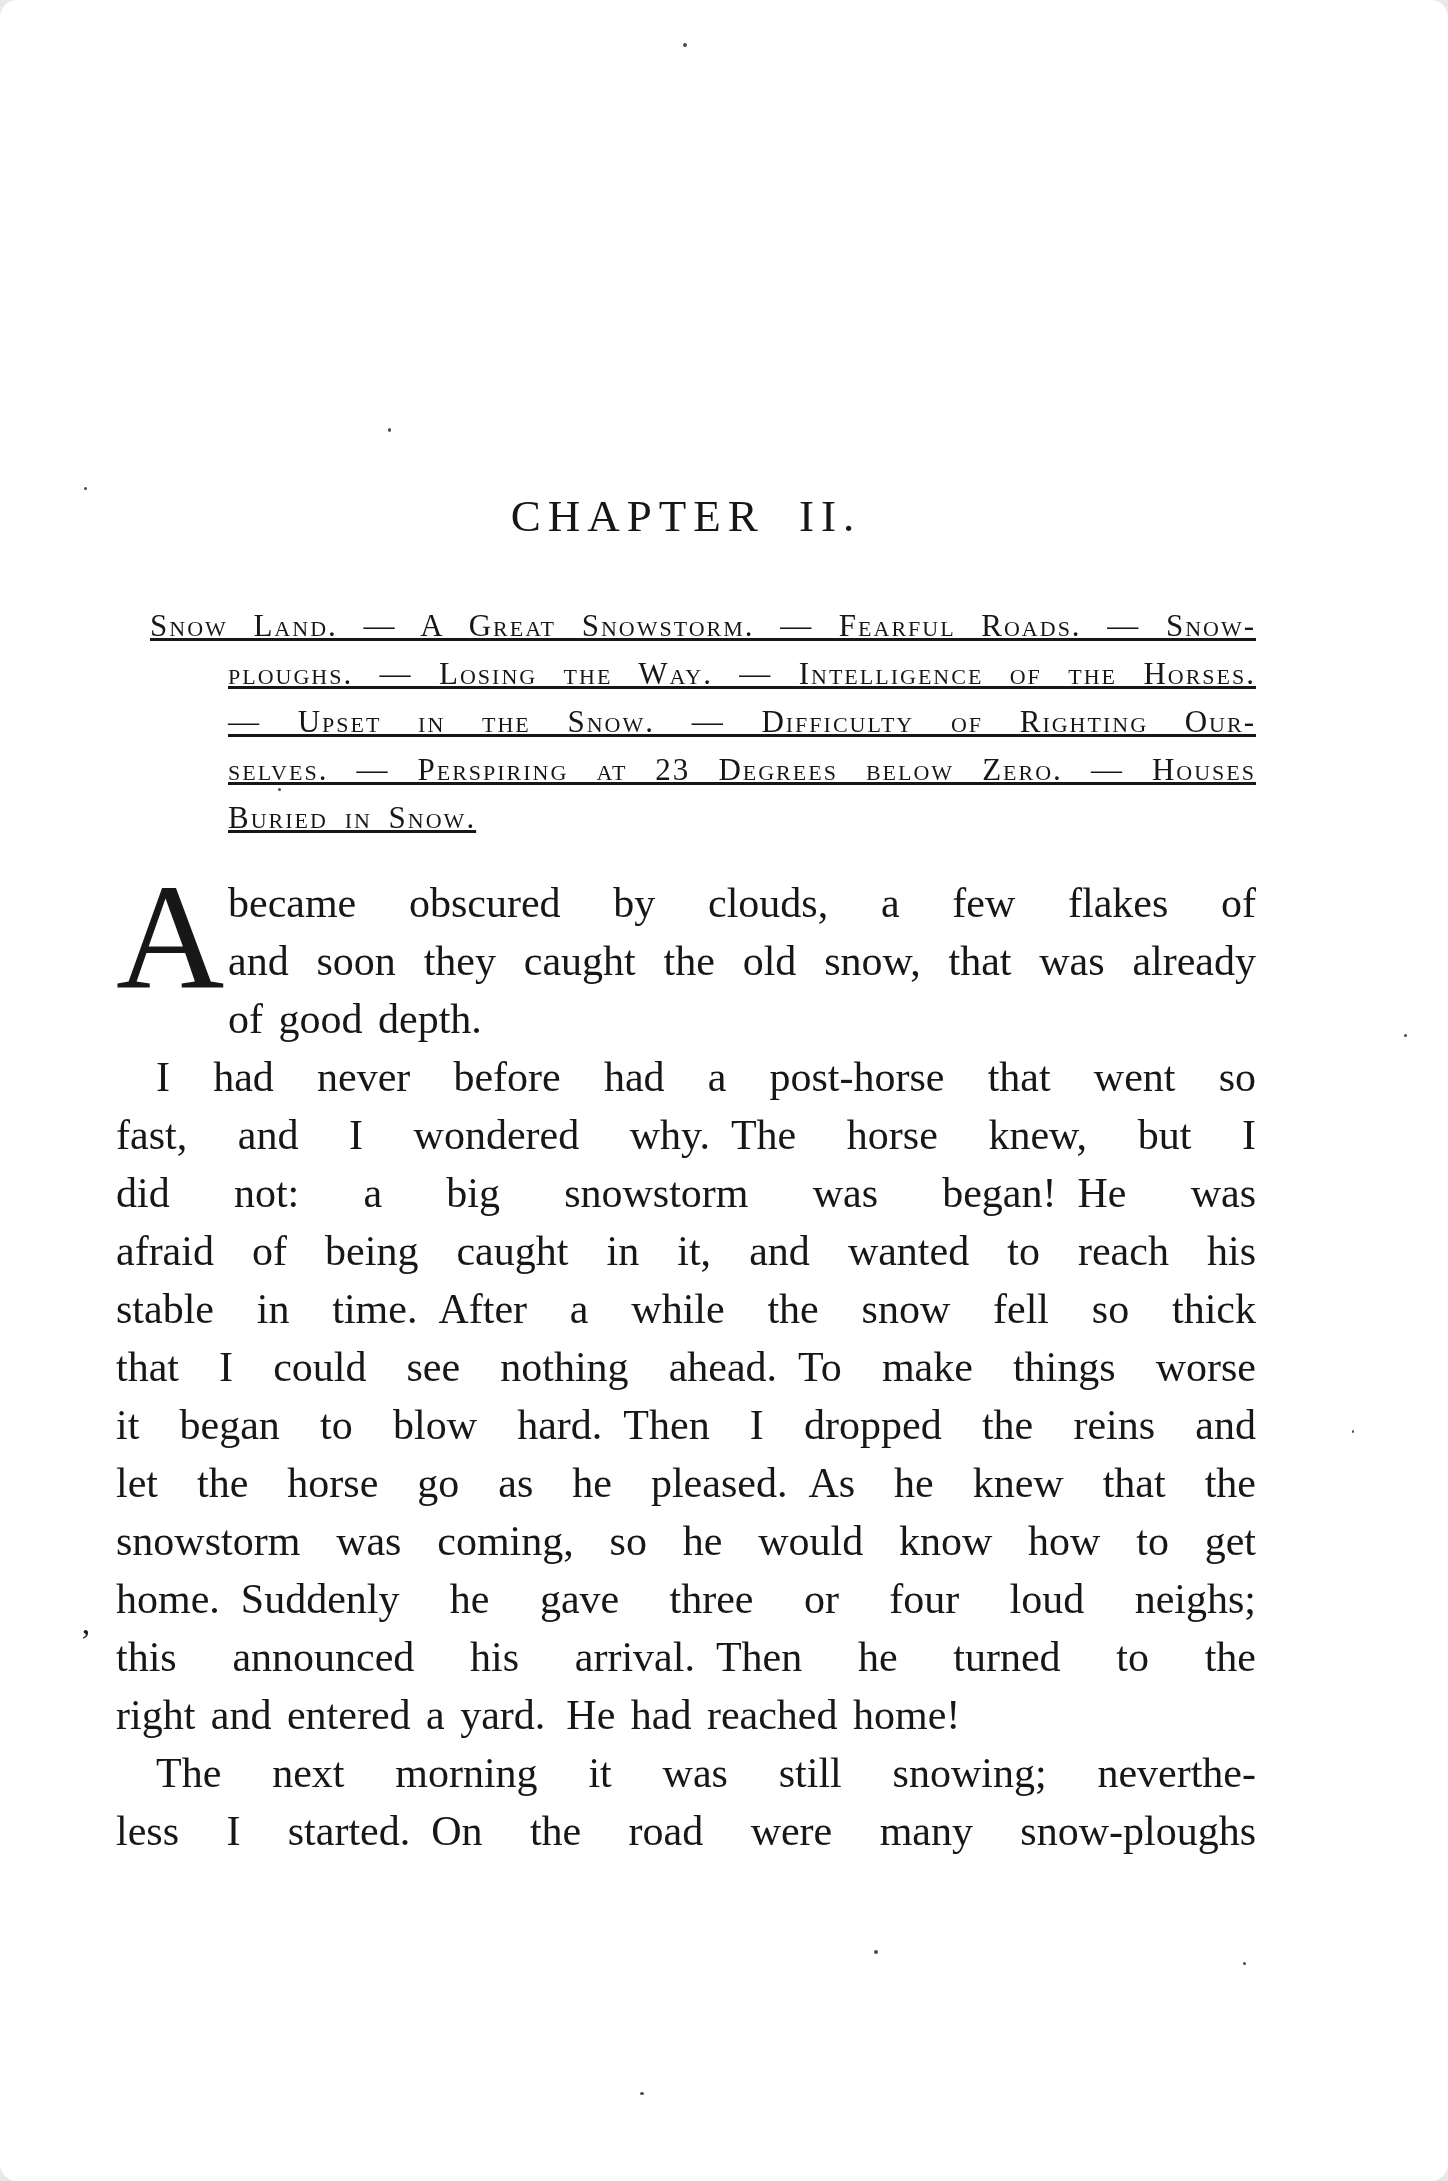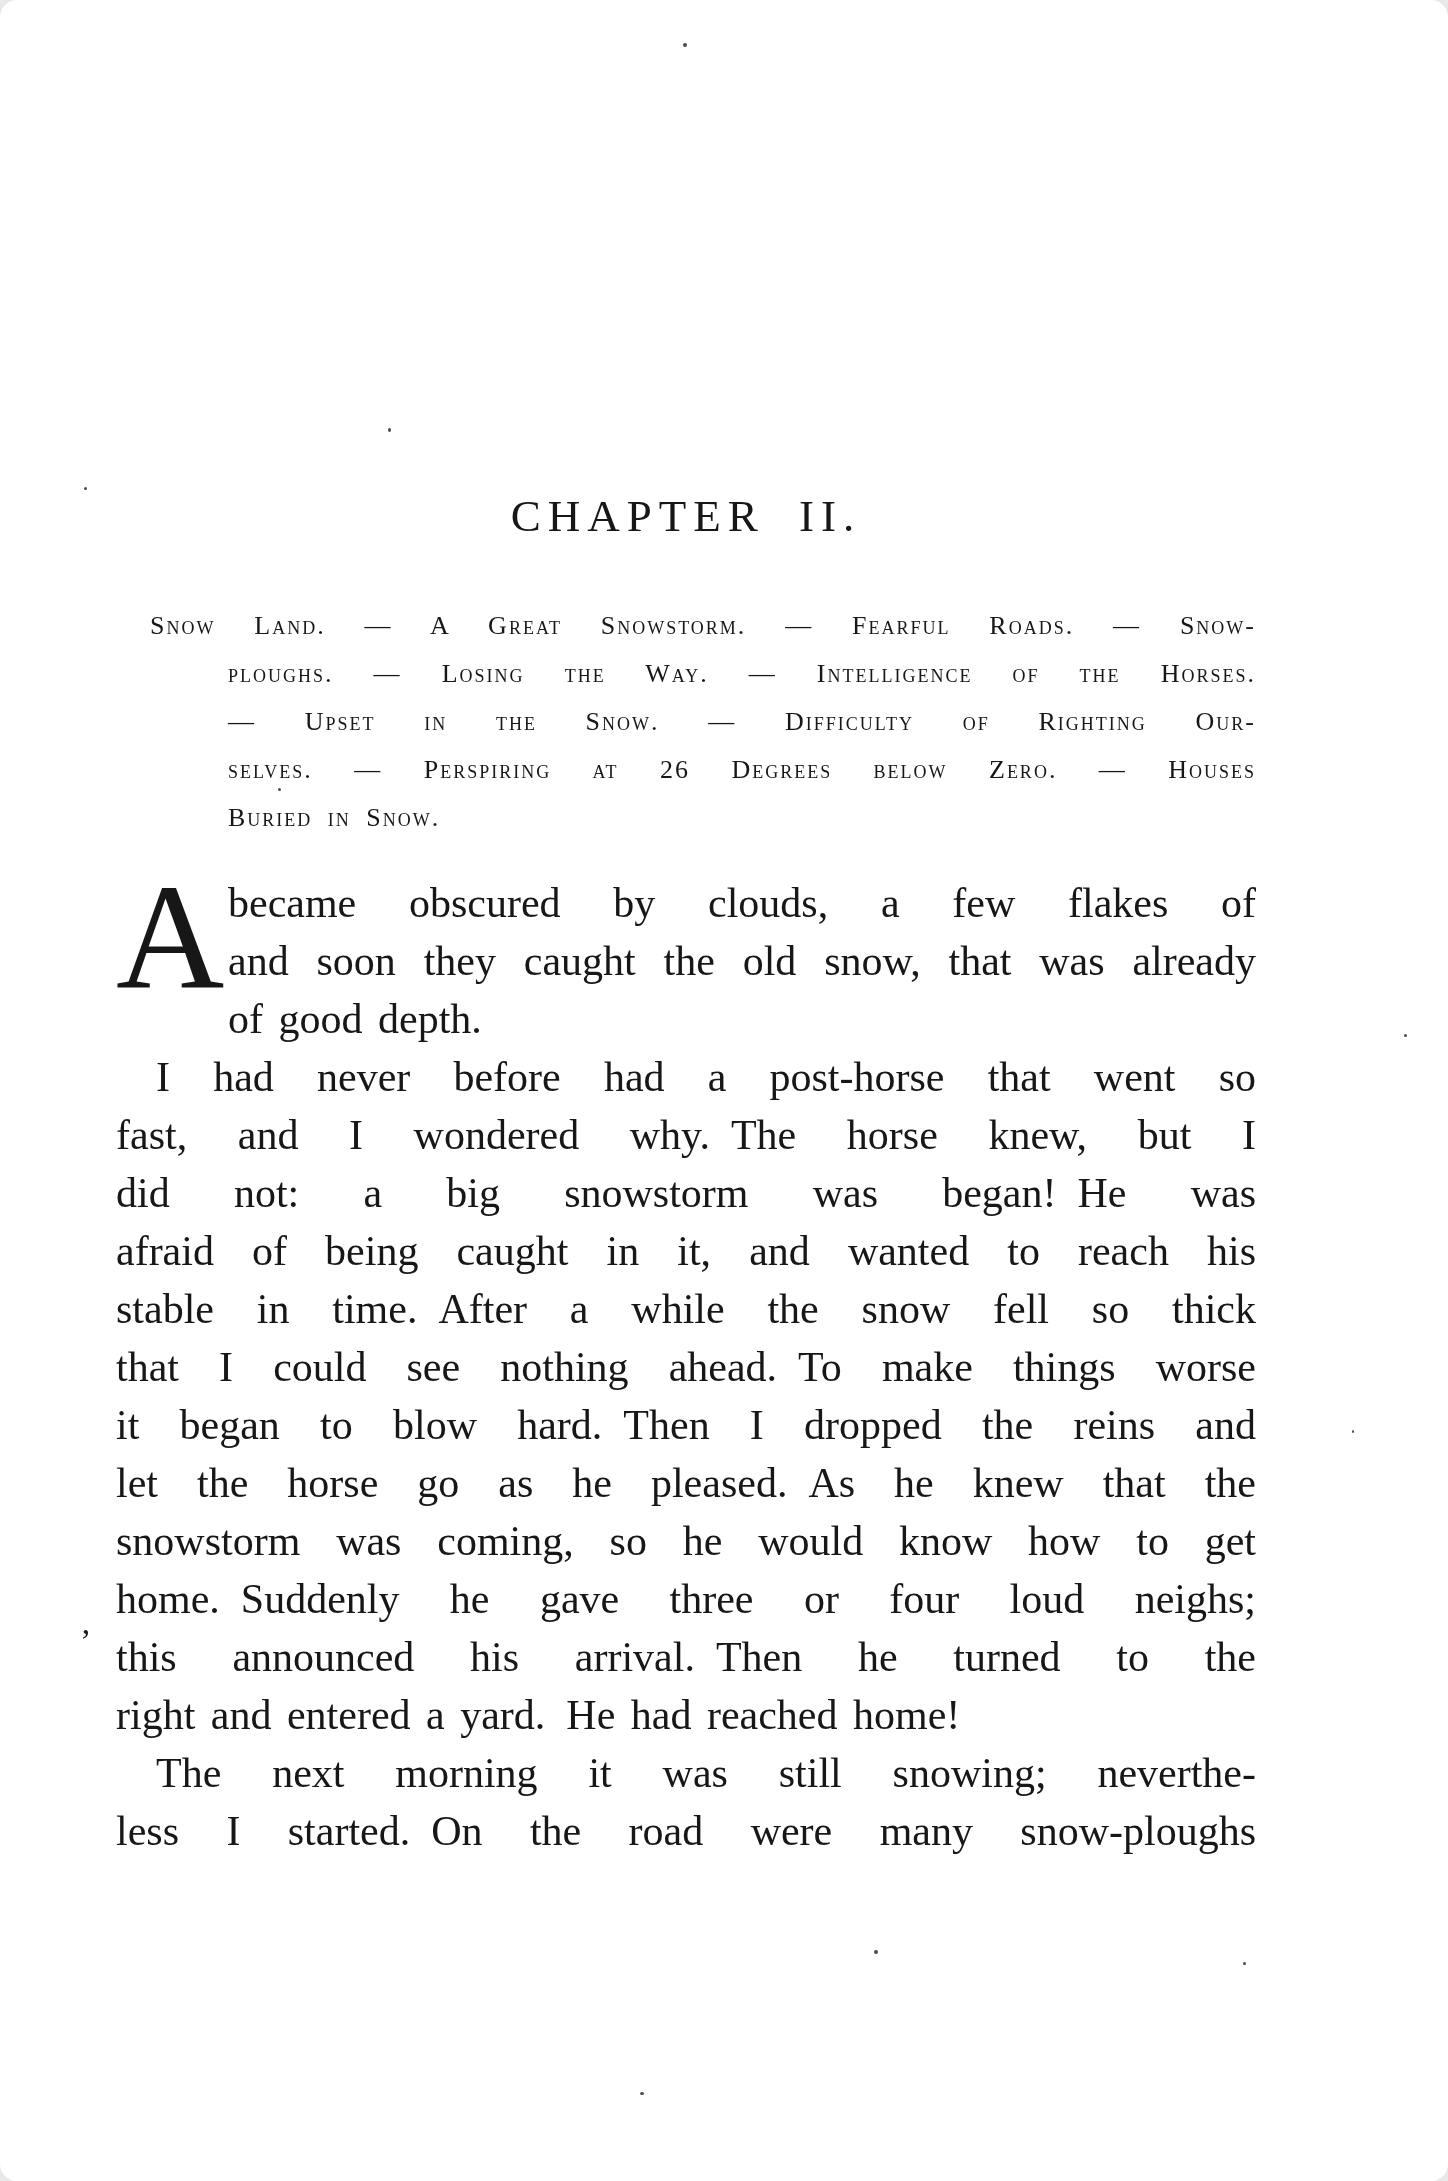--- a/index.html
+++ b/index.html
@@ -27,25 +27,26 @@
     margin-top: 492px;
     text-align: center;
     font-size: 45px;
     line-height: 48px;
     letter-spacing: 7px;
     word-spacing: 16px;
     font-weight: 400;
   }
   .synopsis {
     margin-top: 62px;
-    font-size: 26px;
+    font-size: 31px;
     line-height: 48px;
     font-variant: small-caps;
     letter-spacing: 2px;
     word-spacing: 7px;
+    text-decoration: underline;
   }
   .syn-line {
     text-align: justify;
     text-align-last: justify;
   }
   .syn-line.first { padding-left: 34px; }
   .syn-line.cont  { padding-left: 112px; }
   .syn-line.last  { text-align-last: auto; }
   .body-text {
     margin-top: 32px;
@@ -98,21 +99,21 @@
 <div class="page">
 
   <div class="text-block">
 
     <h1 class="chapter-heading">CHAPTER II.</h1>
 
     <div class="synopsis">
       <div class="syn-line first">Snow Land. — A Great Snowstorm. — Fearful Roads. — Snow-</div>
       <div class="syn-line cont">ploughs. — Losing the Way. — Intelligence of the Horses.</div>
       <div class="syn-line cont">— Upset in the Snow. — Difficulty of Righting Our-</div>
-      <div class="syn-line cont">selves. — Perspiring at 26 Degrees below Zero. — Houses</div>
+      <div class="syn-line cont">selves. — Perspiring at 23 Degrees below Zero. — Houses</div>
       <div class="syn-line cont last">Buried in Snow.</div>
     </div>
 
     <div class="body-text">
 
       <div class="paragraph">
         <span class="dropcap">A</span>
         <div class="b-line">became obscured by clouds, a few flakes of</div>
         <div class="b-line">and soon they caught the old snow, that was already</div>
         <div class="b-line last">of good depth.</div>

